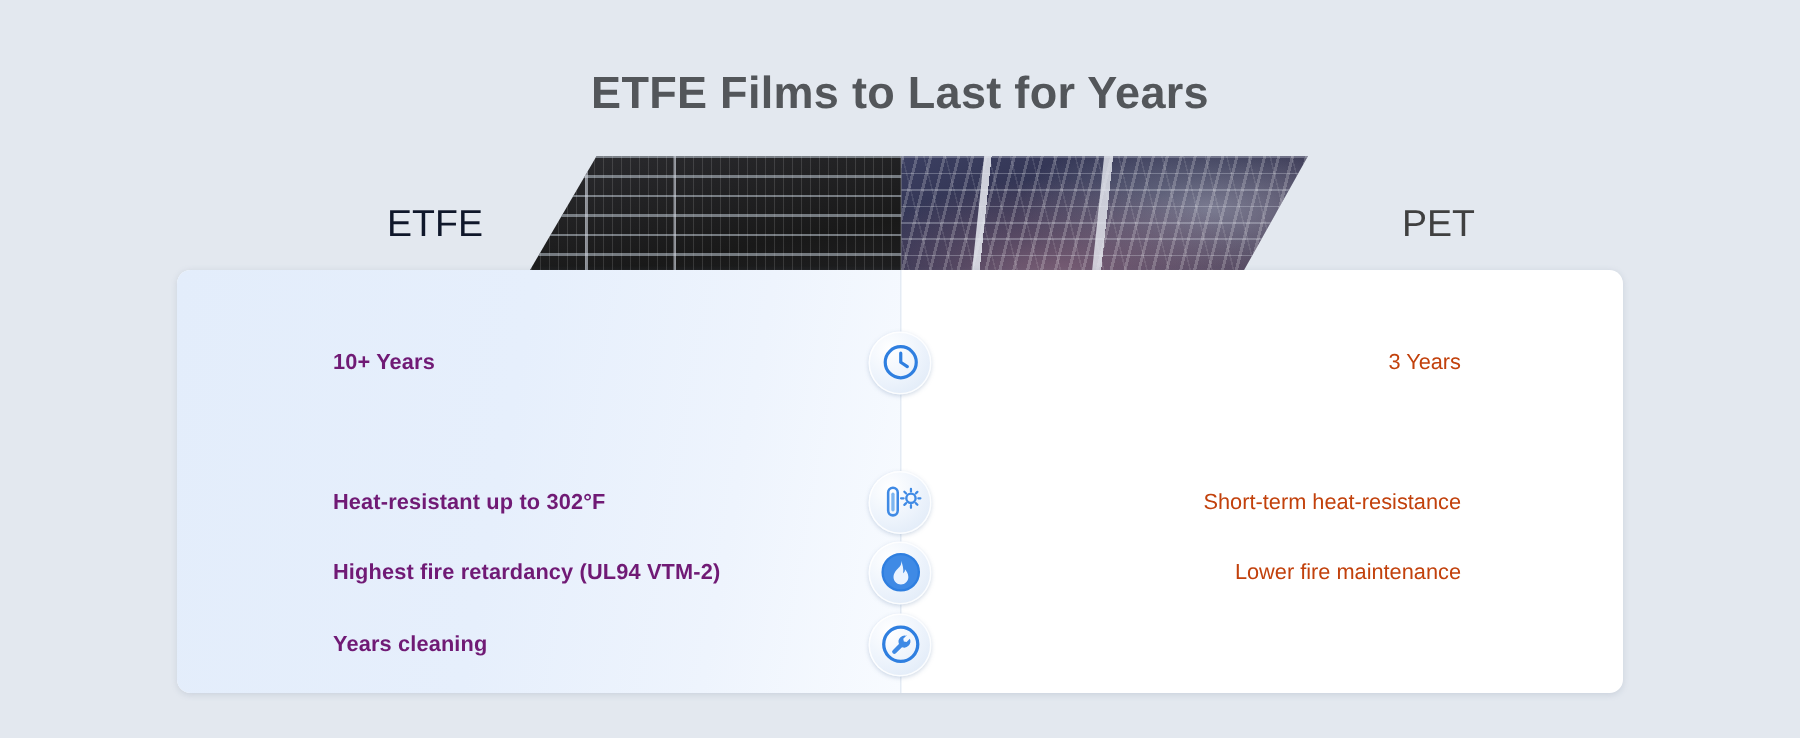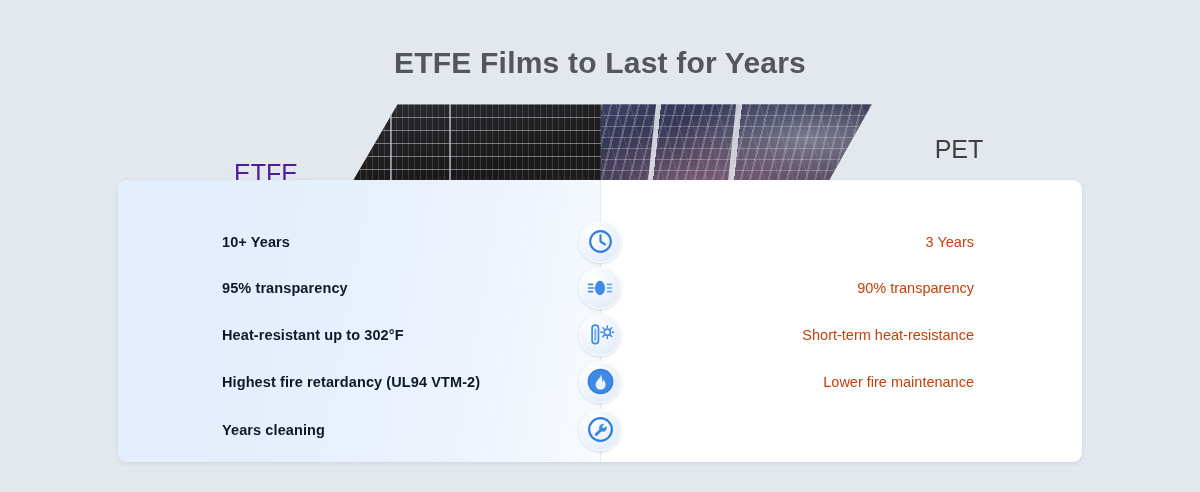--- a/index.html
+++ b/index.html
@@ -18,21 +18,21 @@
     text-align:center;
     font-size:30px;font-weight:700;letter-spacing:.2px;
     color:#53565a;
   }
 
   
   .col-head{
     position:absolute;top:135px;
     font-size:25px;font-weight:400;
   }
-  .col-head.left{left:176px;width:180px;text-align:center;color:#4c1d95;margin-top:24px;}
+  .col-head.left{left:200px;width:180px;text-align:center;color:#0f172a;}
   .col-head.right{left:869px;width:180px;text-align:center;color:#404040;}
 
   
   .panel-wrap{
     position:absolute;left:330px;top:104px;width:542px;height:116px;
   }
   .panel{
     position:absolute;inset:0;
     clip-path:polygon(12.5% 0%, 100% 0%, 88% 100%, 0% 100%);
     overflow:hidden;
@@ -90,21 +90,21 @@
   .rows{position:absolute;inset:0;}
   .row{
     position:absolute;left:0;width:100%;height:47px;
     display:flex;align-items:center;
   }
   .row .cell{
     display:flex;align-items:center;height:100%;
   }
   .cell.left{
     width:424px;padding-left:104px;box-sizing:border-box;
-    color:#0f172a;font-size:14.5px;font-weight:700;
+    color:#701a75;font-size:14.5px;font-weight:700;
     letter-spacing:.1px;
   }
   .cell.icon{
     width:116px;justify-content:center;
   }
   .cell.right{
     width:424px;padding-right:108px;box-sizing:border-box;
     justify-content:flex-end;
     color:#c2410c;font-size:14.5px;font-weight:400;
   }
@@ -154,37 +154,20 @@
           <div class="badge">
             <svg width="27" height="27" viewBox="0 0 24 24" fill="none">
               <circle cx="12" cy="12" r="9.2" stroke="#2f7fe0" stroke-width="1.9"></circle>
               <path d="M12 6.6V12l3.9 2.6" stroke="#2f7fe0" stroke-width="1.9" stroke-linecap="round" stroke-linejoin="round"></path>
             </svg>
           </div>
         </div>
         <div class="cell right">3 Years</div>
       </div>
 
-      <div class="row" style="top:84px;">
-        <div class="cell left">95% transparency</div>
-        <div class="cell icon">
-          <div class="badge">
-            <svg width="28" height="26" viewBox="0 0 28 26" fill="none">
-              <ellipse cx="14" cy="13" rx="5" ry="7.2" fill="#3f8ae5"></ellipse>
-              <g stroke="#3f8ae5" stroke-width="1.6" stroke-linecap="round">
-                <path d="M2.5 9.4h4.2M2.5 13h5.4M2.5 16.6h4.2"></path>
-              </g>
-              <g stroke="#6aa9ee" stroke-width="1.6" stroke-linecap="round">
-                <path d="M21.4 9.4h4.1M21.4 13h4.1M21.4 16.6h4.1"></path>
-              </g>
-            </svg>
-          </div>
-        </div>
-        <div class="cell right">90% transparency</div>
-      </div>
 
       <div class="row" style="top:131px;">
         <div class="cell left">Heat-resistant up to 302°F</div>
         <div class="cell icon">
           <div class="badge">
             <svg width="29" height="27" viewBox="0 0 29 27" fill="none">
               <rect x="6.1" y="4.2" width="6.4" height="18.4" rx="3.2" stroke="#3f8ae5" stroke-width="1.7"></rect>
               <rect x="8.2" y="7.4" width="2.2" height="12.6" rx="1.1" fill="#7db6f0"></rect>
               <circle cx="21.3" cy="11.2" r="3.1" stroke="#3f8ae5" stroke-width="1.6"></circle>
               <g stroke="#3f8ae5" stroke-width="1.5" stroke-linecap="round">

